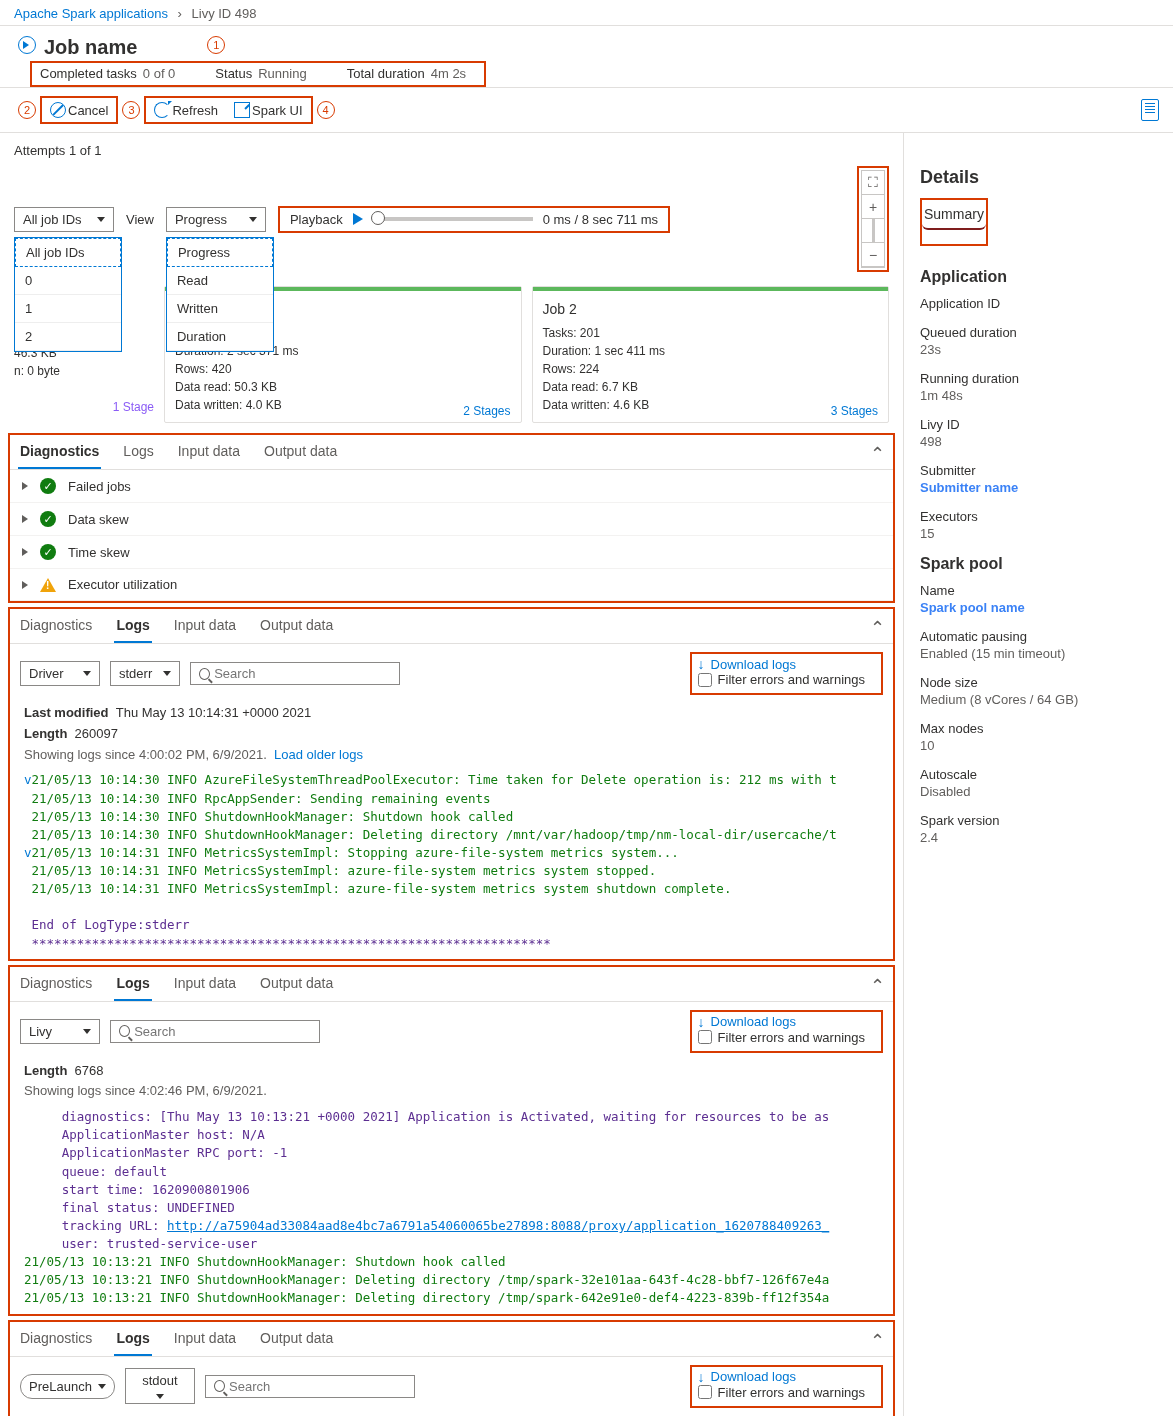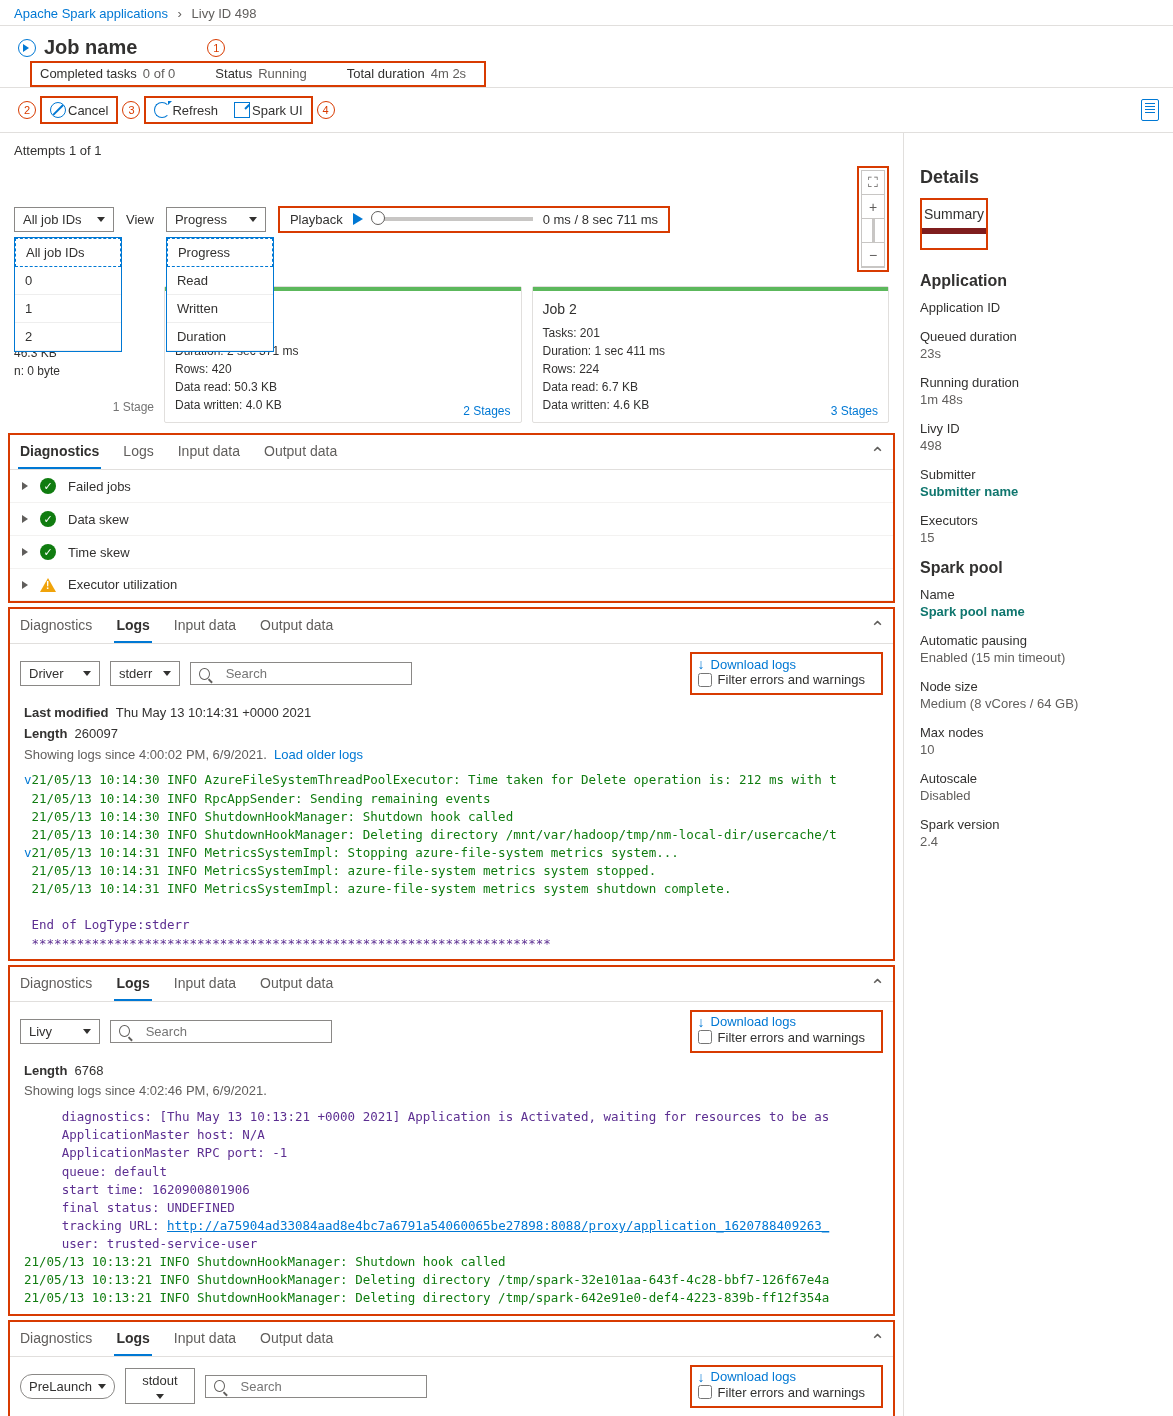--- a/index.html
+++ b/index.html
@@ -3,21 +3,21 @@
 <meta charset="utf-8">
 <style>
 * { box-sizing: border-box; margin: 0; padding: 0; }
 body { font-family: "Segoe UI", Arial, sans-serif; font-size: 13px; color: #323130; background: #fff; width: 1173px; }
 a { color: #0078d4; text-decoration: none; }
 .breadcrumb { padding: 6px 14px 4px 14px; font-size: 13px; border-bottom: 1px solid #e1dfdd; }
 .breadcrumb .sep { color: #605e5c; margin: 0 6px; }
 .breadcrumb .cur { color: #605e5c; }
 .annot-red { border: 2px solid #d83b01; }
 .annot-circle { display:inline-flex; align-items:center; justify-content:center; width:18px; height:18px; border:1.5px solid #d83b01; border-radius:50%; color:#d83b01; font-size:11px; margin:0 4px; }
-.title-row { display:flex; align-items:center; padding: 10px 18px 2px 18px; }
+.title-row { display:flex; align-items:flex-start; padding: 10px 18px 2px 18px; }
 .title-icon { width:18px; height:18px; border:1.5px solid #0078d4; border-radius:50%; margin-right:8px; position:relative; }
 .title-icon::after { content:""; position:absolute; left:4px; top:4px; border-left:6px solid #0078d4; border-top:4px solid transparent; border-bottom:4px solid transparent; }
 .title-text { font-size:20px; font-weight:600; }
 .summary-row { padding: 3px 18px 4px 38px; font-size:13px; display:flex; gap:40px; }
 .summary-row .label { color:#323130; }
 .summary-row .val { color:#605e5c; margin-left:6px; }
 .toolbar { display:flex; align-items:center; padding: 8px 14px; border-top:1px solid #e1dfdd; border-bottom:1px solid #e1dfdd; }
 .toolbar .btn { display:flex; align-items:center; gap:2px; padding:4px 8px; cursor:pointer; }
 .toolbar .icon { width:16px; height:16px; }
 .icon-cancel { border:1.5px solid #0078d4; border-radius:50%; position:relative; }
@@ -54,41 +54,41 @@
 .tabs { display:flex; border-bottom:1px solid #e1dfdd; padding: 0 8px; gap:20px; position:relative; }
 .tabs .tab { padding:8px 2px; font-size:14px; color:#605e5c; cursor:pointer; }
 .tabs .tab.active { color:#323130; font-weight:600; border-bottom:2px solid #0078d4; }
 .tabs .collapse { position:absolute; right:8px; top:8px; font-size:18px; color:#605e5c; }
 .diag-row { display:flex; align-items:center; gap:12px; padding:8px 12px; border-bottom:1px solid #f3f2f1; }
 .diag-row .chev-r { border-left:6px solid #605e5c; border-top:4px solid transparent; border-bottom:4px solid transparent; }
 .status-check { width:16px; height:16px; background:#107c10; border-radius:50%; display:flex; align-items:center; justify-content:center; color:#fff; font-size:11px; }
 .status-warn { width:0; height:0; border-left:8px solid transparent; border-right:8px solid transparent; border-bottom:14px solid #f0a30a; position:relative; }
 .status-warn::after { content:"!"; color:#fff; position:absolute; top:2px; left:-2px; font-size:10px; font-weight:bold; }
 .logs-toolbar { display:flex; align-items:center; gap:10px; padding:8px 10px; position:relative; }
-.search-box { border:1px solid #8a8886; padding:3px 8px; display:flex; align-items:center; gap:16px; min-width:180px; }
+.search-box { border:1px solid #8a8886; padding:3px 8px; display:flex; align-items:center; gap:4px; min-width:180px; }
 .search-box input { border:none; outline:none; font-size:13px; width:100%; }
 .search-icon { width:12px; height:12px; border:1.5px solid #605e5c; border-radius:50%; position:relative; }
 .search-icon::after { content:""; position:absolute; width:5px; height:1.5px; background:#605e5c; bottom:-3px; right:-4px; transform:rotate(45deg); }
 .dl-link { display:flex; align-items:center; gap:6px; color:#0078d4; margin-left:auto; }
 .dl-icon { color:#0078d4; font-size:14px; }
 .filter-row { display:flex; align-items:center; gap:6px; justify-content:flex-end; padding: 0 10px 4px 0; }
 .filter-row input[type=checkbox]{ width:14px; height:14px; }
 .log-meta { padding: 0 14px; font-size:13px; line-height:1.6; }
 .log-meta .k { font-weight:600; }
 .log-body { font-family: Consolas, monospace; font-size:12.5px; padding: 6px 14px; line-height:1.45; white-space:pre; overflow:hidden; }
 .log-green { color:#107c10; }
 .log-purple { color:#5c2e91; }
 .log-link { color:#0078d4; text-decoration:underline; }
 .details-h { font-size:18px; font-weight:600; padding: 4px 0 10px 0; margin-top: 20px; }
-.details-tab { display:inline-block; padding:6px 2px; font-size:14px; border-bottom:6px solid #7f1d1d; margin-bottom:14px; }
+.details-tab { display:inline-block; padding:6px 2px; font-size:14px; border-bottom:2px solid #7f1d1d; margin-bottom:14px;border-radius:6px; }
 .details-sec-h { font-size:16px; font-weight:600; margin: 12px 0 10px 0; }
 .details-item { margin-bottom:14px; font-size:13px; }
 .details-item .dk { color:#323130; }
 .details-item .dv { color:#605e5c; display:block; margin-top:2px; }
-.details-item .dv.bold { color:#0f766e; font-weight:600; }
+.details-item .dv.bold { color:#3b82f6; font-weight:600; }
 .panel-wrap { margin: 4px 8px; }
 .vchev { font-family: monospace; color:#0078d4; }
 .right-doc-icon { width:18px; height:22px; border:1.5px solid #0078d4; border-radius:2px; margin-left:auto; position:relative;}
 .right-doc-icon::before{content:"";position:absolute;top:3px;left:3px;right:3px;height:1px;background:#0078d4;box-shadow:0 3px 0 #0078d4,0 6px 0 #0078d4,0 9px 0 #0078d4;}
 </style>
 </head>
 <body>
 
 
 
@@ -192,21 +192,21 @@
       <div>−</div>
     </div>
   </div>
 </div>
 
 <div class="jobs-row">
   <div class="partial-card">
     <div>3 sec 284</div>
     <div>46.3 KB</div>
     <div>n: 0 byte</div>
-    <div style="text-align:right; color:#737373; margin-top:18px;">1 Stage</div>
+    <div style="text-align:right; color:#8b5cf6; margin-top:18px;">1 Stage</div>
   </div>
   <div class="job-card">
     <div class="progress-bar"></div>
     <div class="body">
       <div class="title">Job 1</div>
       <div>Tasks: 228</div>
       <div>Duration: 2 sec 371 ms</div>
       <div>Rows: 420</div>
       <div>Data read: 50.3 KB</div>
       <div>Data written: 4.0 KB</div>

